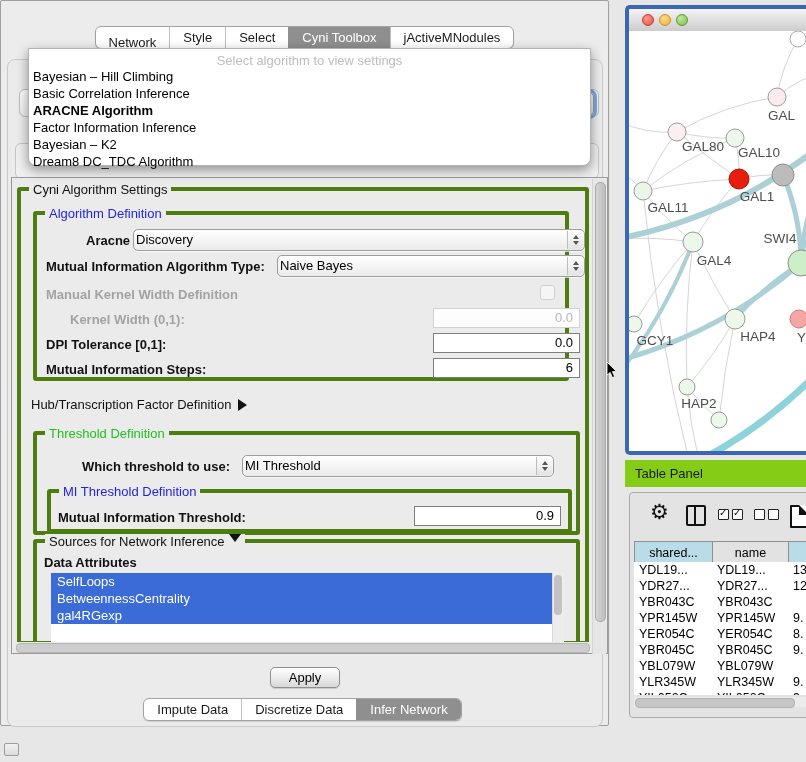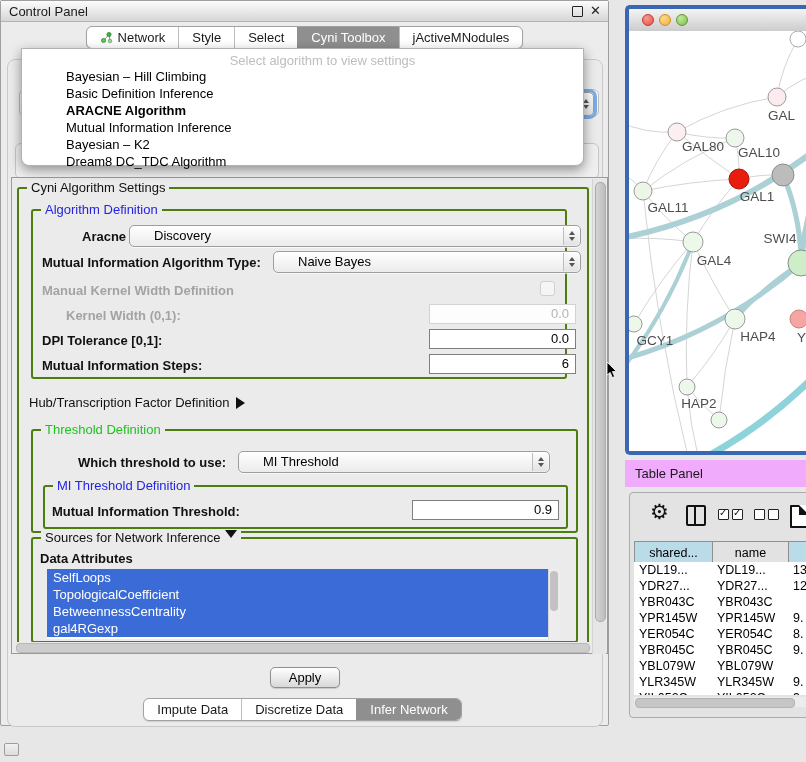--- a/index.html
+++ b/index.html
@@ -4,58 +4,58 @@
 <style>
   html,body{margin:0;padding:0;}
   body{
     width:806px;height:762px;position:relative;overflow:hidden;
     background:#e7e7e7;
     font-family:"Liberation Sans","DejaVu Sans",sans-serif;
     -webkit-font-smoothing:antialiased;
   }
   
   .abs{position:absolute;box-sizing:border-box;}
-  .grp{position:absolute;box-sizing:border-box;border:2px solid #4d7c0f;border-radius:3px;}
+  .grp{position:absolute;box-sizing:border-box;border:4px solid #4d7c0f;border-radius:3px;}
   .grp>.gtitle{position:absolute;top:-9px;left:8px;background:#ebebeb;padding:0 4px;font-size:13px;color:#111;white-space:nowrap;}
   .gtitle.blue{color:#2323e0;}
   .gtitle.green{color:#1ec21e;}
   .lbl{position:absolute;font-size:13px;font-weight:bold;color:#111;white-space:nowrap;line-height:16px;}
   .lbl.dis{color:#a3a3a3;}
   .combo{position:absolute;height:22px;border:1px solid #9e9e9e;border-radius:5px;
     background:linear-gradient(#ffffff,#ebebeb);font-size:13px;line-height:20px;
-    padding-left:24px;box-sizing:border-box;color:#000;box-shadow:0 1px 0 rgba(255,255,255,.7);}
+    padding-left:2px;box-sizing:border-box;color:#000;box-shadow:0 1px 0 rgba(255,255,255,.7);}
   .combo .arrows{position:absolute;right:1px;top:1px;bottom:1px;width:15px;border-left:1px solid #bdbdbd;
     border-radius:0 4px 4px 0;background:linear-gradient(#fdfdfd,#e3e3e3);
     display:flex;flex-direction:column;align-items:center;justify-content:center;}
   .tri-up{width:0;height:0;border:3px solid transparent;border-bottom:4px solid #555;margin-bottom:2px;}
   .tri-dn{width:0;height:0;border:3px solid transparent;border-top:4px solid #555;}
   .tfield{position:absolute;height:20px;background:#fff;border:1px solid #7f7f7f;font-size:13px;line-height:18px;
     text-align:right;padding-right:6px;box-sizing:border-box;color:#000;}
   .tfield.dis{border-color:#d2d2d2;background:#fdfdfd;color:#b5b5b5;}
   .seg{display:inline-flex;border:1px solid #a2a2a2;border-radius:6px;background:#fff;overflow:hidden;height:21px;
     font-size:13px;color:#1a1a1a;box-shadow:0 1px 1px rgba(0,0,0,.12);}
-  .seg .tab{padding:0 13px;line-height:21px;border-left:1px solid #bdbdbd;display:flex;align-items:center;gap:5px;white-space:nowrap;}
+  .seg .tab{padding:0 13px;line-height:21px;border-left:1px solid #bdbdbd;display:flex;align-items:center;gap:5px;white-space:nowrap;flex-direction:column;}
   .seg .tab:first-child{border-left:none;}
   .seg .tab.sel{background:#8f8f8f;color:#fff;border-left-color:#8f8f8f;}
   
   #control-panel{left:0;top:10;width:609px;height:726px;background:#ececec;border:1px solid #9f9f9f;border-radius:2px;}
   #cp-titlebar{left:0;top:0;right:0;height:21px;background:linear-gradient(#fcfcfc,#d6d6d6);border-bottom:1px solid #b3b3b3;}
   #cp-title{position:absolute;left:8px;top:3px;font-size:13px;color:#1a1a1a;}
   #cp-float{position:absolute;right:25px;top:5px;width:9px;height:9px;border:1.5px solid #222;border-radius:1px;}
   #cp-close{position:absolute;right:7px;top:2px;font-size:13px;font-weight:bold;color:#222;line-height:16px;}
   #cp-tabbar{position:absolute;top:25px;left:0;right:0;display:flex;justify-content:center;}
   #content-bg{left:6px;top:58px;width:596px;height:668px;background:#ebebeb;border:1px solid #c9c9c9;border-radius:8px;}
   
   #ghost-combo{left:18px;top:88px;width:580px;height:28px;border:1px solid #bcbcbc;border-radius:6px;background:linear-gradient(#fff,#ededed);}
   #ghost-spin{position:absolute;right:4px;top:2px;width:15px;height:22px;border:1px solid #9e9e9e;border-radius:5px;
     background:linear-gradient(#fdfdfd,#e3e3e3);box-shadow:0 0 0 3px #79aae2;display:flex;flex-direction:column;align-items:center;justify-content:center;}
   #ghost-grp{left:14px;top:142px;width:584px;height:36px;border:1px solid #c6c6c6;border-radius:6px;background:#efefef;}
   
-  #algo-dropdown{left:20px;top:47px;width:563px;height:118px;background:#fff;border:1px solid #b2b2b2;
-    border-radius:0 0 8px 8px;box-shadow:0 4px 12px rgba(0,0,0,.4);z-index:5;padding-left:40px;}
+  #algo-dropdown{left:27px;top:47px;width:563px;height:118px;background:#fff;border:1px solid #b2b2b2;
+    border-radius:0 0 8px 8px;box-shadow:0 4px 12px rgba(0,0,0,.4);z-index:5;}
   #algo-placeholder{text-align:center;color:#bdbdbd;font-size:13px;padding-top:4px;}
   .dd-item{font-size:13px;color:#000;height:17px;line-height:17px;padding-left:4px;}
   .dd-item.bold{font-weight:bold;}
   
   #scrollpane{left:10px;top:176px;width:597px;height:477px;background:#ebebeb;border:1px solid #9a9a9a;}
   #sp-vscroll{position:absolute;right:1px;top:1px;width:13px;height:475px;background:#e6e6e6;border-left:1px solid #d4d4d4;}
   #sp-vthumb{position:absolute;left:2px;top:3px;width:9px;height:438px;background:linear-gradient(90deg,#d4d4d4,#bdbdbd);border:1px solid #ababab;border-radius:5px;}
   #grp-outer{left:5px;top:9px;width:572px;height:458px;}
   #grp-algdef{left:12px;top:20px;width:536px;height:170px;}
   #grp-thr{left:12px;top:240px;width:547px;height:104px;}
@@ -76,21 +76,21 @@
   #cp-bottom-tabbar{position:absolute;top:697px;left:0;right:4px;display:flex;justify-content:center;}
   
   #net-window{left:625px;top:5px;width:200px;height:450px;border:4px solid #3a67b3;border-right:none;border-radius:5px 0 0 5px;background:#fff;}
   #net-titlebar{position:absolute;left:0;top:0;right:0;height:22px;background:linear-gradient(#f4f4f4,#cccccc);border-bottom:1px solid #a5a5a5;border-radius:2px 0 0 0;}
   .light{position:absolute;top:5px;width:12px;height:12px;border-radius:50%;}
   #light-close{left:13px;background:radial-gradient(circle at 35% 30%,#f79a90,#ea4f42);border:1px solid #c23c31;box-sizing:border-box;}
   #light-min{left:30px;background:radial-gradient(circle at 35% 30%,#fbd98a,#f2b03c);border:1px solid #cd8f27;box-sizing:border-box;}
   #light-zoom{left:47px;background:radial-gradient(circle at 35% 30%,#c0e9a0,#7dbd48);border:1px solid #61982f;box-sizing:border-box;}
   #net-canvas{position:absolute;left:0;top:22px;width:192px;height:420px;background:#fff;overflow:hidden;}
   
-  #table-titlebar{left:625px;top:460px;width:181px;height:27px;background:#f0abfc;}
+  #table-titlebar{left:625px;top:460px;width:181px;height:27px;background:#84cc16;}
   #table-title{position:absolute;left:10px;top:6px;font-size:13px;color:#1a1a1a;}
   #table-body{left:629px;top:492px;width:200px;height:226px;background:#e3e3e3;border:1px solid #ababab;border-radius:4px 0 0 4px;}
   #tb-toolbar{position:absolute;left:0;top:8px;right:0;height:32px;}
   .ticon{position:absolute;top:4px;}
   #gear-icon{left:20px;top:-2px;font-size:21px;color:#111;line-height:26px;}
   #cols-icon{left:56px;width:16px;height:17px;border:2px solid #111;border-radius:2px;}
   #cols-icon:after{content:"";position:absolute;left:6px;top:0;bottom:0;width:2px;background:#111;}
   .cb-sm{position:absolute;top:8px;width:9px;height:9px;border:1.5px solid #222;border-radius:1px;background:#fff;}
   .cb-sm.chk:after{content:"✓";position:absolute;left:0px;top:-3px;font-size:10px;font-weight:bold;color:#111;}
   #file-icon{left:160px;width:15px;height:19px;border:2px solid #111;border-radius:1px;background:#fff;}
@@ -105,25 +105,20 @@
   #tb-hthumb{position:absolute;left:1px;top:1px;width:158px;height:8px;background:#c6c6c6;border:1px solid #b2b2b2;border-radius:4px;}
   
   #mini-btn{left:4px;top:743px;width:15px;height:13px;border:1px solid #9d9d9d;background:linear-gradient(#f2f2f2,#dcdcdc);border-radius:2px;}
   #cursor{left:606px;top:362px;width:12px;height:18px;z-index:9;}
   svg text{font-family:"Liberation Sans","DejaVu Sans",sans-serif;}
 </style>
 </head>
 <body>
 
 <div class="abs" id="control-panel">
-  <div class="abs" id="cp-titlebar">
-    <span id="cp-title">Control Panel</span>
-    <span id="cp-float"></span>
-    <span id="cp-close">✕</span>
-  </div>
 
   <div id="cp-tabbar">
     <div class="seg">
       <div class="tab">
         <svg width="13" height="13" viewBox="0 0 13 13">
           <line x1="3.5" y1="9.5" x2="9" y2="3.5" stroke="#8b8b8b" stroke-width="1"></line>
           <line x1="9" y1="3.5" x2="10" y2="10" stroke="#8b8b8b" stroke-width="1"></line>
           <circle cx="9" cy="3.5" r="2.1" fill="#3fae3f" stroke="#2d7d2d" stroke-width="0.7"></circle>
           <circle cx="3.5" cy="9.5" r="2.1" fill="#57c957" stroke="#2d7d2d" stroke-width="0.7"></circle>
           <circle cx="10" cy="10" r="1.8" fill="#9ed89e" stroke="#5a995a" stroke-width="0.7"></circle>
@@ -152,23 +147,23 @@
         <span class="tri-up"></span>
         <span class="tri-dn"></span>
       </span>
   </div>
   <div class="abs" id="ghost-grp"></div>
 
   <div class="abs" id="algo-dropdown">
     <div id="algo-placeholder">Select algorithm to view settings</div>
     <div>
         <div class="dd-item">Bayesian – Hill Climbing</div>
-        <div class="dd-item">Basic Definition Inference</div>
+        <div class="dd-item">Basic Correlation Inference</div>
         <div class="dd-item bold">ARACNE Algorithm</div>
-        <div class="dd-item">Mutual Information Inference</div>
+        <div class="dd-item">Factor Information Inference</div>
         <div class="dd-item">Bayesian – K2</div>
         <div class="dd-item">Dream8 DC_TDC Algorithm</div>
       </div>
   </div>
 
   <div class="abs" id="scrollpane">
     <div class="grp" id="grp-outer">
       <span class="gtitle">Cyni Algorithm Settings</span>
 
       <div class="grp" id="grp-algdef">
@@ -220,21 +215,20 @@
           <span class="tfield" style="right:7px;top:13px;width:147px;">0.9</span>
         </div>
       </div>
 
       <div class="grp" id="grp-src">
         <span class="gtitle"><span>Sources for Network Inference</span><span class="tri-down-b"></span></span>
         <span class="lbl" style="left:7px;top:12px;">Data Attributes</span>
         <div id="attr-list">
 
         <div class="attr-item">SelfLoops</div>
-            <div class="attr-item">TopologicalCoefficient</div>
             <div class="attr-item">BetweennessCentrality</div>
             <div class="attr-item">gal4RGexp</div>
             <div id="attr-vscroll">
               <div id="attr-vthumb"></div>
             </div>
           </div>
       </div>
     </div>
 
     <div id="sp-hscroll">

